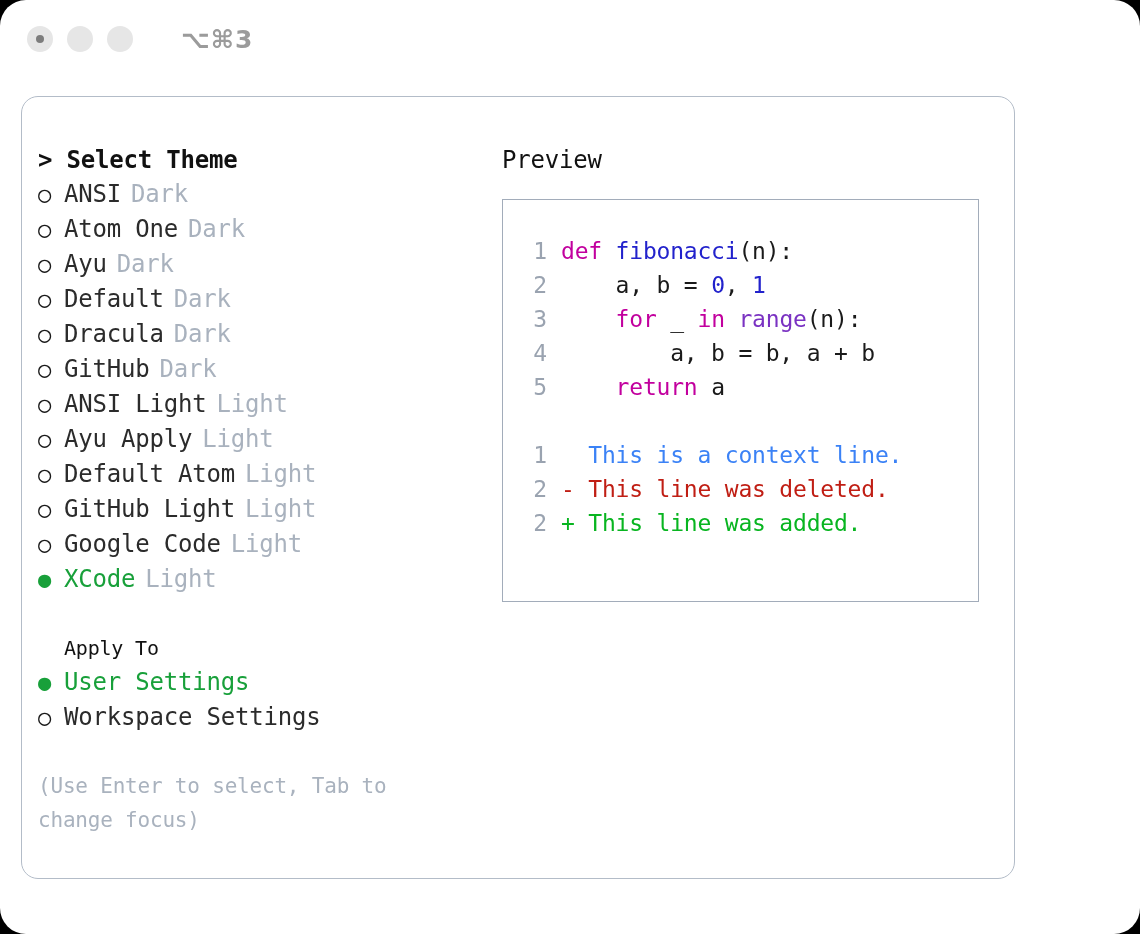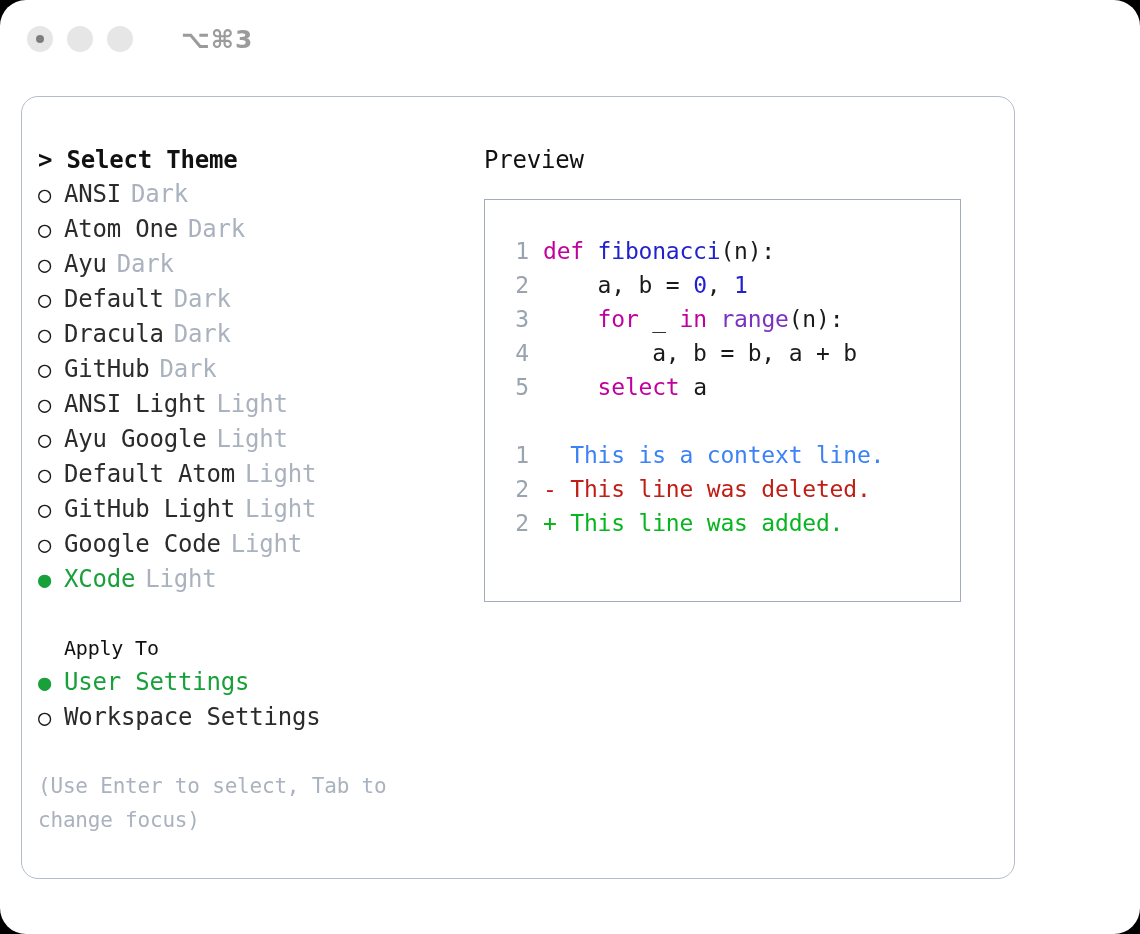--- a/index.html
+++ b/index.html
@@ -130,21 +130,21 @@
     font-size: 21px;
     line-height: 34px;
     color: #a9b2be;
     width: 400px;
     letter-spacing: -0.2px;
   }
 
   
   #right-col {
     position: absolute;
-    left: 462px;
+    left: 480px;
     top: 46px;
     width: 490px;
   }
   #preview-title {
     font-size: 24px;
     color: #111111;
     line-height: 34px;
     letter-spacing: -0.2px;
   }
   #preview-box {
@@ -202,21 +202,21 @@
     <div id="left-col">
       <div class="section-head bold">&gt; Select Theme</div>
       <div id="theme-list">
           <div class="opt-row"><span class="bullet">○</span><span class="opt-label">ANSI</span><span class="opt-tag">Dark</span></div>
           <div class="opt-row"><span class="bullet">○</span><span class="opt-label">Atom One</span><span class="opt-tag">Dark</span></div>
           <div class="opt-row"><span class="bullet">○</span><span class="opt-label">Ayu</span><span class="opt-tag">Dark</span></div>
           <div class="opt-row"><span class="bullet">○</span><span class="opt-label">Default</span><span class="opt-tag">Dark</span></div>
           <div class="opt-row"><span class="bullet">○</span><span class="opt-label">Dracula</span><span class="opt-tag">Dark</span></div>
           <div class="opt-row"><span class="bullet">○</span><span class="opt-label">GitHub</span><span class="opt-tag">Dark</span></div>
           <div class="opt-row"><span class="bullet">○</span><span class="opt-label">ANSI Light</span><span class="opt-tag">Light</span></div>
-          <div class="opt-row"><span class="bullet">○</span><span class="opt-label">Ayu Google</span><span class="opt-tag">Light</span></div>
+          <div class="opt-row"><span class="bullet">○</span><span class="opt-label">Ayu Apply</span><span class="opt-tag">Light</span></div>
           <div class="opt-row"><span class="bullet">○</span><span class="opt-label">Default Atom</span><span class="opt-tag">Light</span></div>
           <div class="opt-row"><span class="bullet">○</span><span class="opt-label">GitHub Light</span><span class="opt-tag">Light</span></div>
           <div class="opt-row"><span class="bullet">○</span><span class="opt-label">Google Code</span><span class="opt-tag">Light</span></div>
           <div class="opt-row"><span class="bullet sel">●</span><span class="opt-label sel">XCode</span><span class="opt-tag">Light</span></div>
         </div>
 
       <div id="apply-block">
         <div class="apply-head">Apply To</div>
         <div id="apply-list">
             <div class="opt-row"><span class="bullet sel">●</span><span class="opt-label sel">User Settings</span></div>
@@ -228,21 +228,21 @@
     </div>
 
     <div id="right-col">
       <div id="preview-title">Preview</div>
       <div id="preview-box">
         <div id="code-block">
             <div class="code-line"><span class="lineno">1</span><span class="code-body"><span class="tok-kw">def </span><span class="tok-fn">fibonacci</span><span class="tok-plain">(n):</span></span></div>
             <div class="code-line"><span class="lineno">2</span><span class="code-body"><span class="tok-plain">    a, b = </span><span class="tok-num">0</span><span class="tok-plain">, </span><span class="tok-num">1</span></span></div>
             <div class="code-line"><span class="lineno">3</span><span class="code-body"><span class="tok-plain">    </span><span class="tok-kw">for</span><span class="tok-plain"> _ </span><span class="tok-kw">in</span><span class="tok-plain"> </span><span class="tok-builtin">range</span><span class="tok-plain">(n):</span></span></div>
             <div class="code-line"><span class="lineno">4</span><span class="code-body"><span class="tok-plain">        a, b = b, a + b</span></span></div>
-            <div class="code-line"><span class="lineno">5</span><span class="code-body"><span class="tok-plain">    </span><span class="tok-kw">select</span><span class="tok-plain"> a</span></span></div>
+            <div class="code-line"><span class="lineno">5</span><span class="code-body"><span class="tok-plain">    </span><span class="tok-kw">return</span><span class="tok-plain"> a</span></span></div>
           </div>
         <div class="diff-gap"></div>
         <div id="diff-block">
             <div class="code-line"><span class="lineno">1</span><span class="diff-ctx">  </span><span class="diff-ctx">This is a context line.</span></div>
             <div class="code-line"><span class="lineno">2</span><span class="diff-del">- </span><span class="diff-del">This line was deleted.</span></div>
             <div class="code-line"><span class="lineno">2</span><span class="diff-add">+ </span><span class="diff-add">This line was added.</span></div>
           </div>
       </div>
     </div>
 

